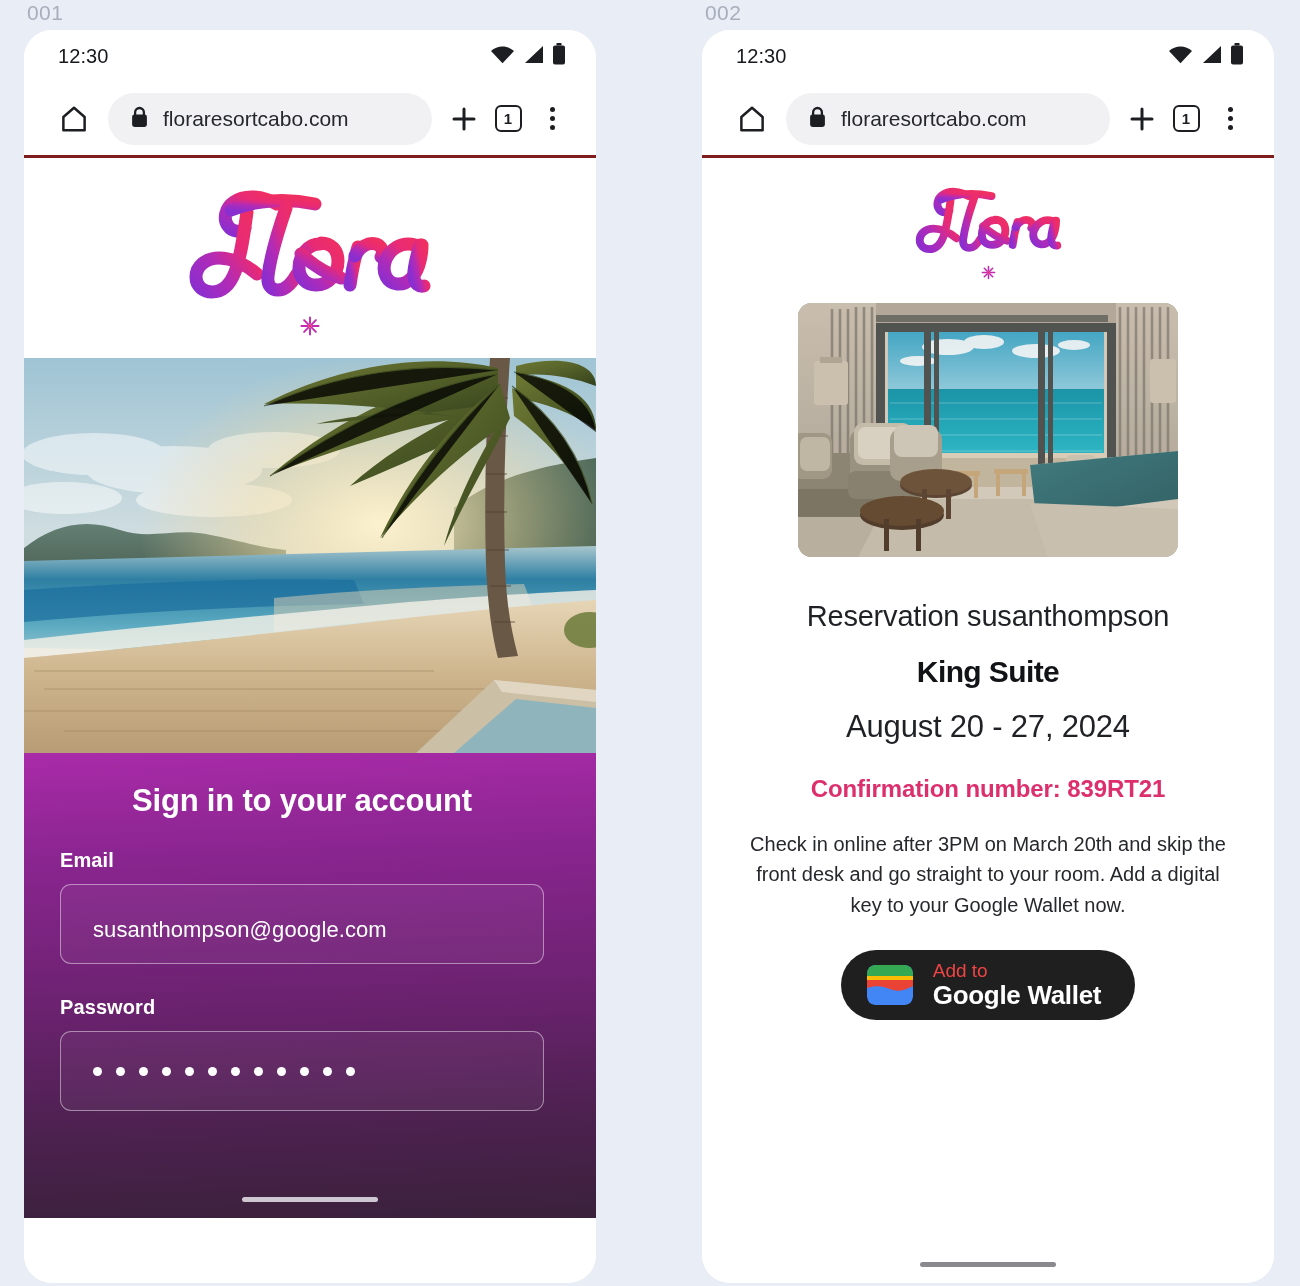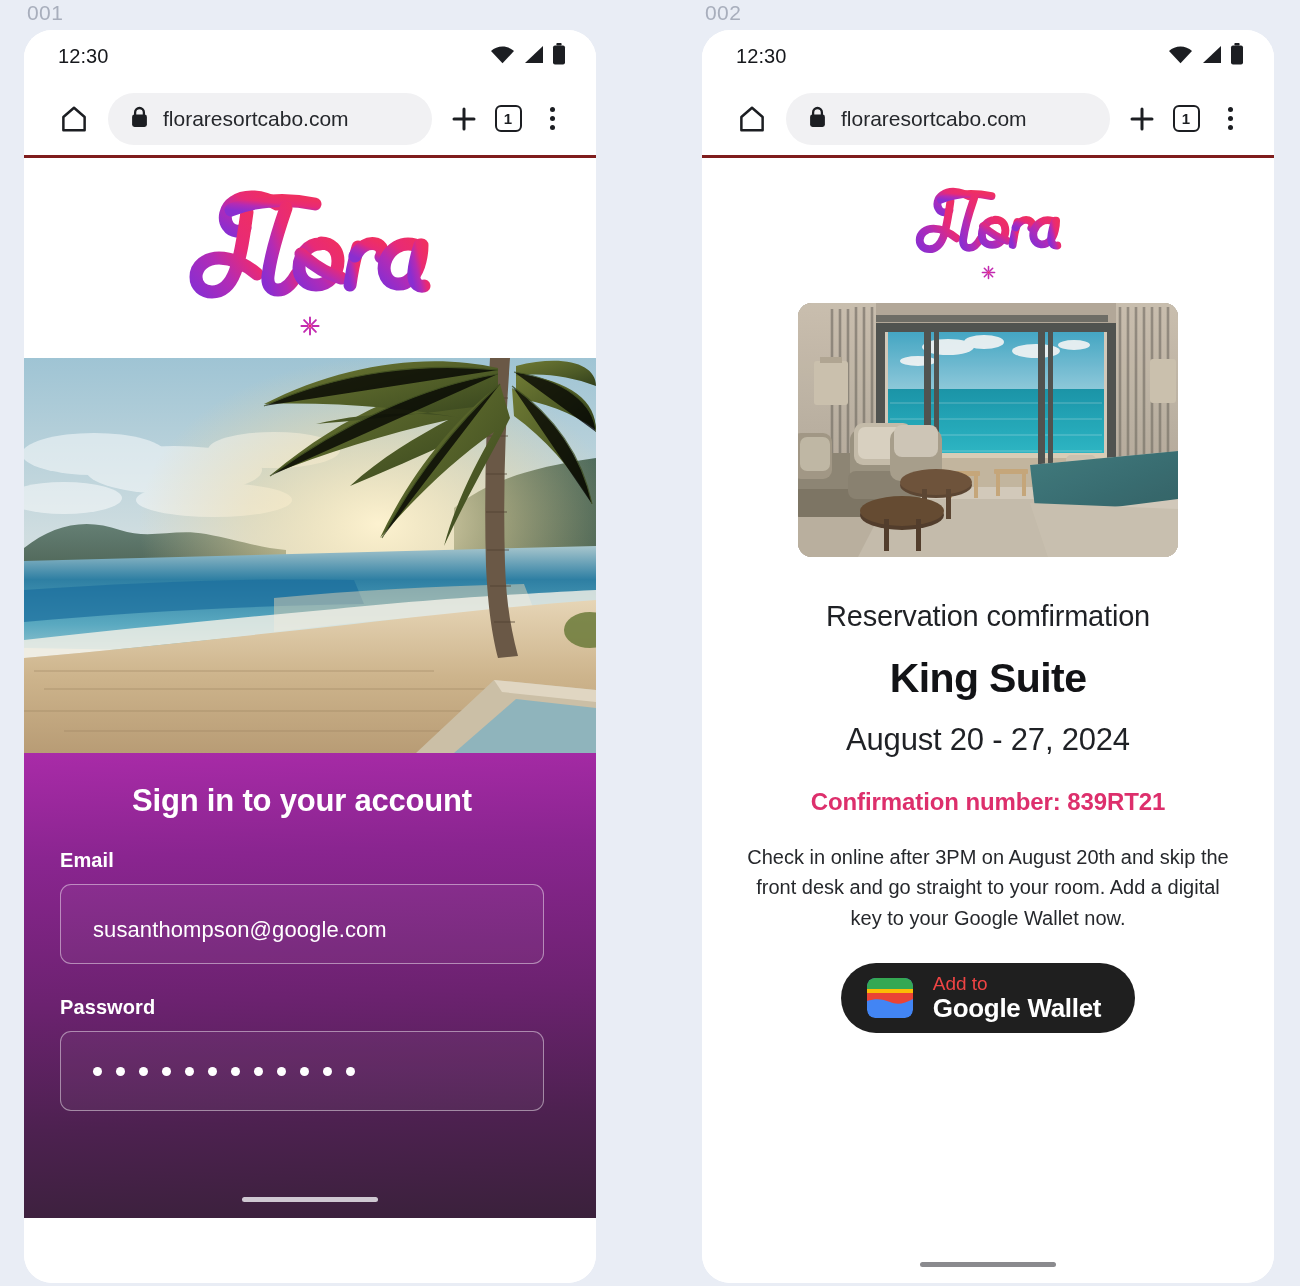--- a/index.html
+++ b/index.html
@@ -204,21 +204,21 @@
     margin-top: 8px;
     background: #b7b3aa;
   }
   .conf-sub {
     font-size: 29px;
     color: #1f2125;
     margin-top: 43px;
     letter-spacing: -0.2px;
   }
   .conf-title {
-    font-size: 41px;
+    font-size: 30px;
     font-weight: 700;
     color: #121316;
     margin-top: 22px;
     letter-spacing: -0.6px;
   }
   .conf-dates {
     font-size: 31px;
     color: #1f2125;
     margin-top: 20px;
     letter-spacing: -0.2px;
@@ -722,25 +722,25 @@
 
               <g>
                 <path d="M232 162 L380 148 L380 254 L252 254Z" fill="#d6cec0"></path>
                 <path d="M232 162 L380 148 L380 196 L238 214Z" fill="url(#bedg)"></path>
                 <path d="M232 200 L250 254 L380 254 L380 206Z" fill="#cdc4b4"></path>
               </g>
               <rect width="380" height="254" fill="#8a7f6c" opacity="0.06"></rect>
             </svg>
           </div>
 
-          <div class="conf-sub">Reservation comfirmation</div>
+          <div class="conf-sub">Reservation susanthompson</div>
           <div class="conf-title">King Suite</div>
           <div class="conf-dates">August 20 - 27, 2024</div>
           <div class="conf-number">Confirmation number: 839RT21</div>
-          <div class="conf-body">Check in online after 3PM on August 20th and skip the front desk and go straight to your room. Add a digital key to your Google Wallet now.</div>
+          <div class="conf-body">Check in online after 3PM on March 20th and skip the front desk and go straight to your room. Add a digital key to your Google Wallet now.</div>
 
           <button class="wallet-btn">
             <span class="wallet-icon">
               <svg width="46" height="40" viewBox="0 0 46 40">
                 <rect width="46" height="40" rx="8" fill="#4285f4"></rect>
                 <path d="M0 8a8 8 0 0 1 8-8h30a8 8 0 0 1 8 8v6H0z" fill="#34a853"></path>
                 <path d="M0 11h46v9H0z" fill="#fbbc04"></path>
                 <path d="M0 15h46v6c-9 5-16 6-23 3-7-3-14-4-23-1z" fill="#ea4335"></path>
               </svg>
             </span>

